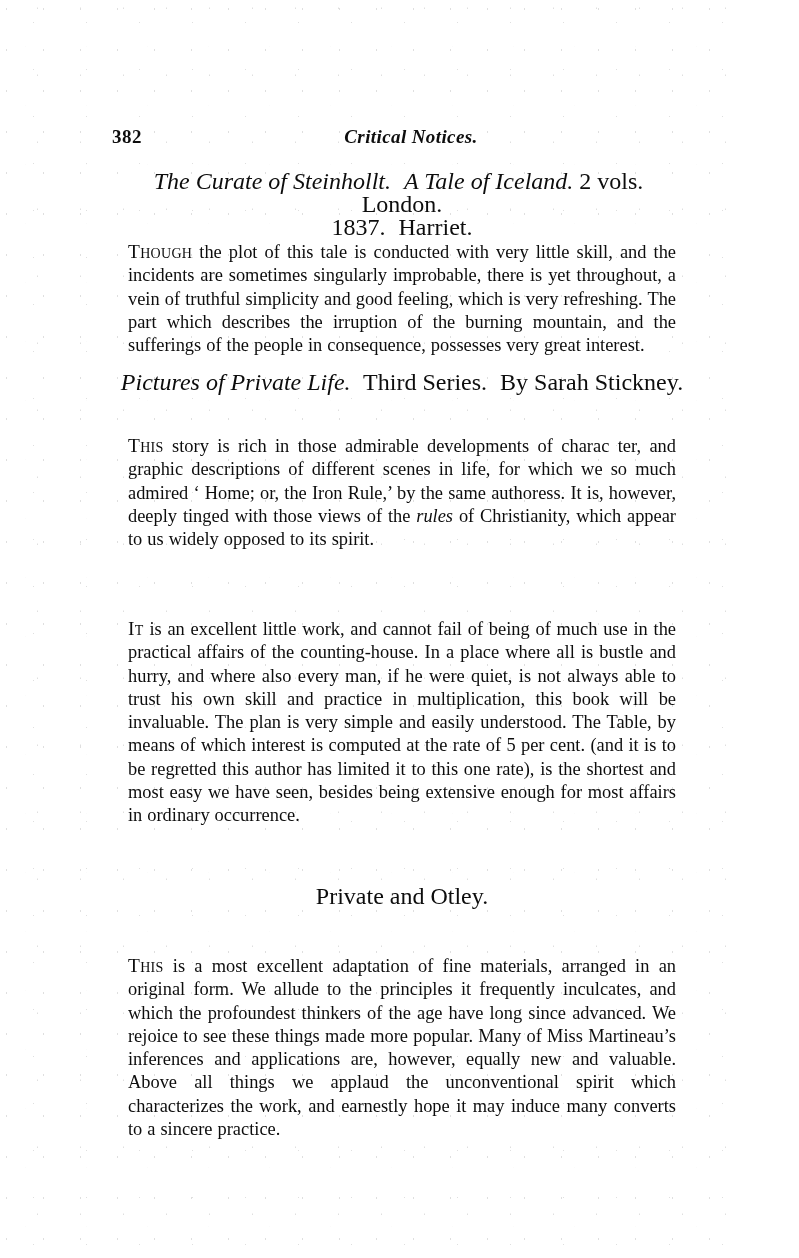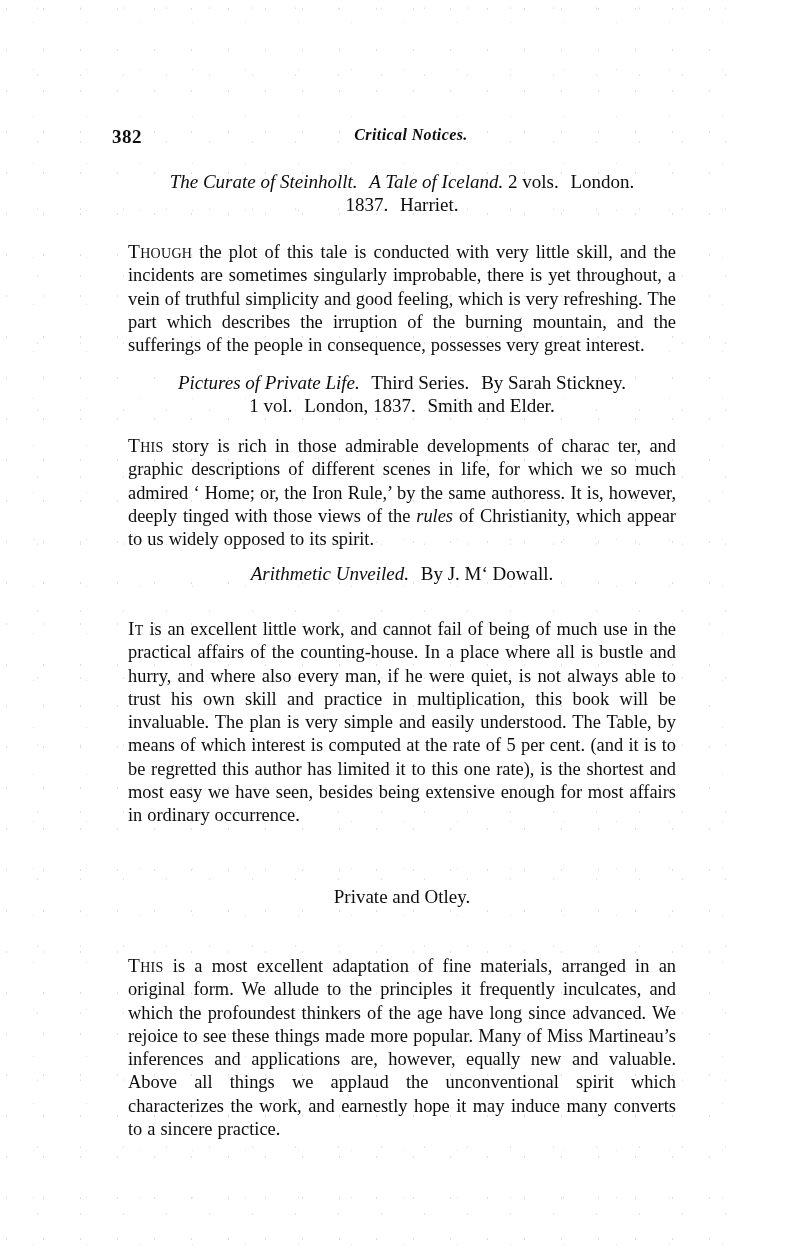--- a/index.html
+++ b/index.html
@@ -34,30 +34,30 @@
     letter-spacing: 0.5px;
   }
   .runhead-title {
     position: absolute;
     left: 0;
     top: 0;
     width: 580px;
     text-align: center;
     font-style: italic;
     font-weight: bold;
-    font-size: 16px;
+    font-size: 19px;
     letter-spacing: 0.4px;
     padding-left: 18px;
     box-sizing: border-box;
   }
 
   
   .work-head {
     text-align: center;
-    font-size: 19px;
+    font-size: 24px;
     line-height: 23px;
     margin: 0;
   }
   .work-head .ital {
     font-style: italic;
   }
   .work-head .sp {
     display: inline-block;
     width: 7px;
   }
@@ -133,37 +133,26 @@
   <div class="blk" id="para-curate">
     <p class="para"><span class="sc">Though</span><span> the plot of this tale is conducted with very little skill, and the incidents are sometimes singularly improbable, there is yet throughout, a vein of truthful simplicity and good feeling, which is very refreshing. The part which describes the irruption of the burning mountain, and the sufferings of the people in consequence, possesses very great interest.</span></p>
   </div>
 
   <div class="blk" id="head-pictures">
     <div class="work-head">
       <span class="ital">Pictures of Private Life.</span><span class="sp"></span>
       <span>Third Series.</span><span class="sp"></span>
       <span>By Sarah Stickney.</span>
     </div>
-    <div class="work-head">
-      <span>1 vol.</span><span class="sp"></span>
-      <span>London, 1837.</span><span class="sp"></span>
-      <span>Smith and Elder.</span>
-    </div>
   </div>
 
   <div class="blk" id="para-pictures">
     <p class="para"><span class="sc">This</span><span> story is rich in those admirable developments of charac ter, and graphic descriptions of different scenes in life, for which we so much admired ‘ Home; or, the Iron Rule,’ by the same authoress. It is, however, deeply tinged with those views of the </span><span class="ital">rules</span><span> of Christianity, which appear to us widely opposed to its spirit.</span></p>
   </div>
 
-  <div class="blk" id="head-arithmetic">
-    <div class="work-head">
-      <span class="ital">Arithmetic Unveiled.</span><span class="sp"></span>
-      <span>By J. Mʻ Dowall.</span>
-    </div>
-  </div>
 
   <div class="blk" id="para-arithmetic">
     <p class="para"><span class="sc">It</span><span> is an excellent little work, and cannot fail of being of much use in the practical affairs of the counting-house. In a place where all is bustle and hurry, and where also every man, if he were quiet, is not always able to trust his own skill and practice in multiplication, this book will be invaluable. The plan is very simple and easily understood. The Table, by means of which interest is computed at the rate of 5 per cent. (and it is to be regretted this author has limited it to this one rate), is the shortest and most easy we have seen, besides being extensive enough for most affairs in ordinary occurrence.</span></p>
   </div>
 
 
   <div class="blk" id="head-society">
     <div class="work-head">
       <span>Private and Otley.</span>
     </div>

